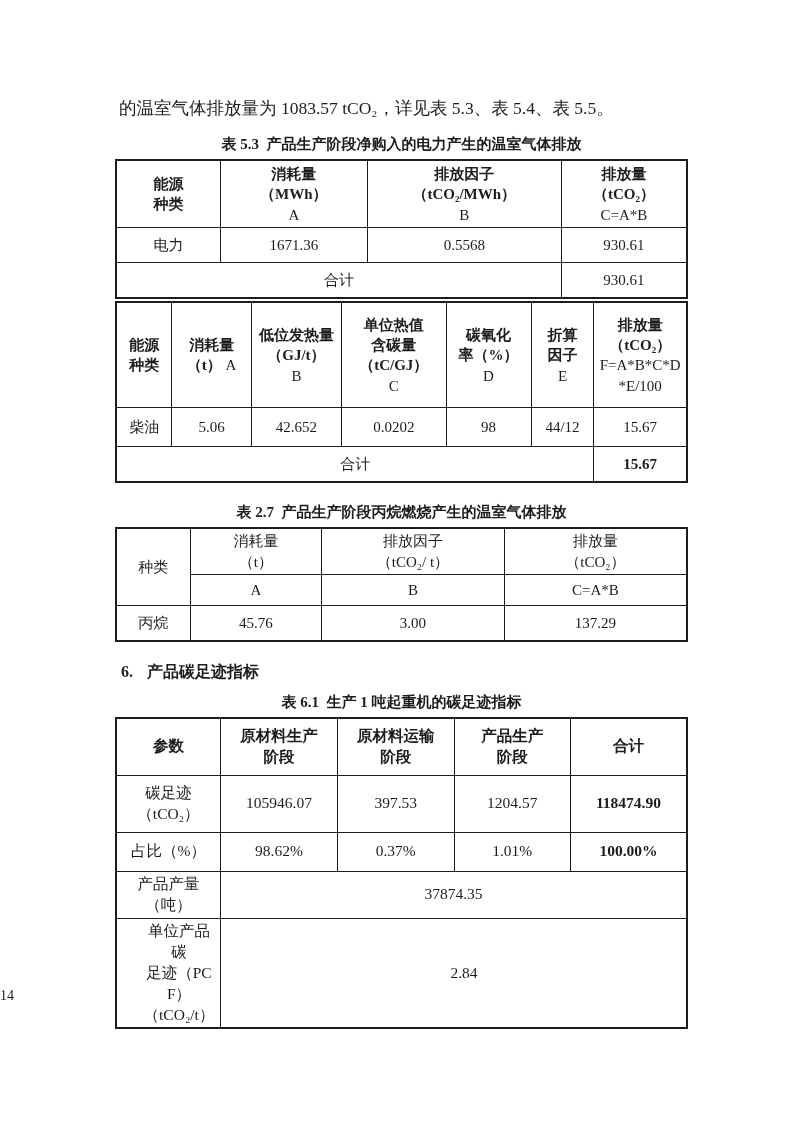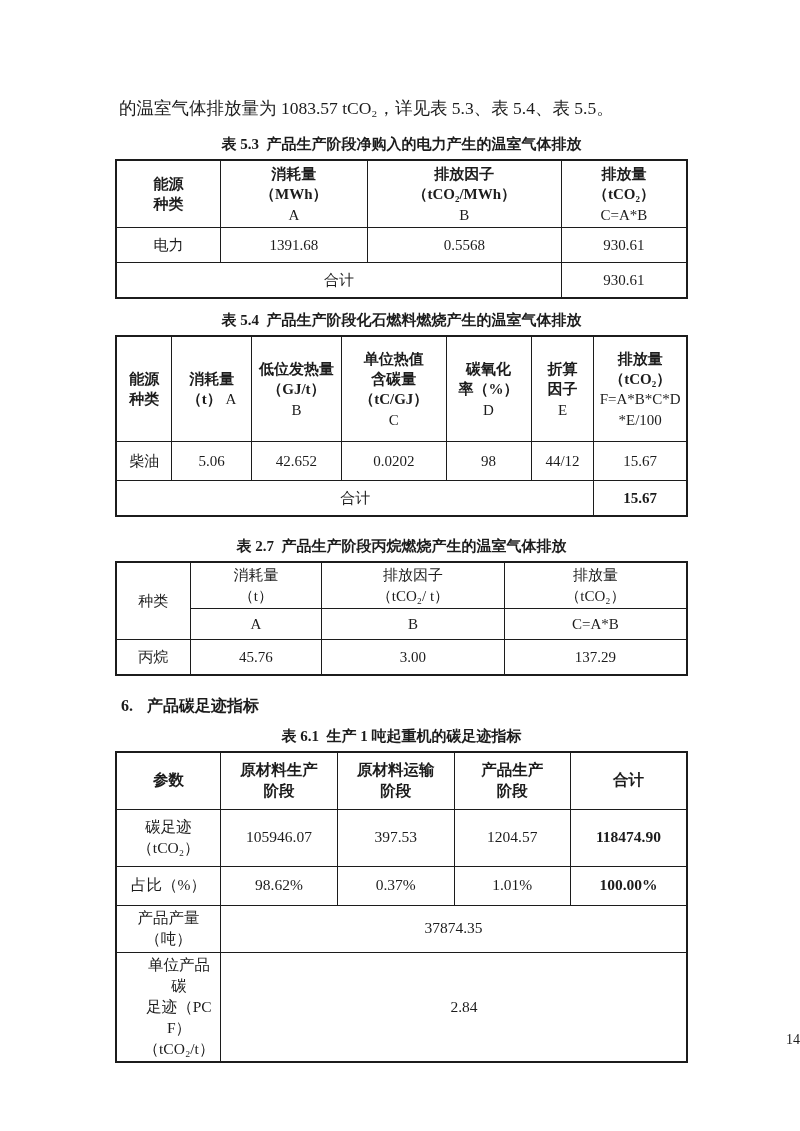--- a/index.html
+++ b/index.html
@@ -49,22 +49,22 @@
   .t61 .r-4 td { height:72px;padding-left:25px; }
   .t61 td { font-size:15.5px; }
 
   .section-heading { margin:20px 0 4px 6px; font-size:16px; font-weight:bold; }
   .section-heading .num { margin-right:14px; }
 
   .gap53 { height:2px; }
   .gap54 { height:10px; }
 
   .page-num {
-    position:absolute; top:1032px; left:0; width:100%;
-    text-align:right; font-size:14px; color:#1c1c1c;
+    position:absolute; top:988px; left:0; width:100%;
+    text-align:left; font-size:14px; color:#1c1c1c;
   }
 </style>
 </head>
 <body>
 
 <div class="page">
   <div class="content">
 
     <p class="intro">的温室气体排放量为 1083.57 tCO₂，详见表 5.3、表 5.4、表 5.5。</p>
 
@@ -82,34 +82,33 @@
 种类</span></td>
         <td><span class="ht">消耗量
 （MWh）</span><span class="hf">A</span></td>
         <td><span class="ht">排放因子
 （tCO₂/MWh）</span><span class="hf">B</span></td>
         <td><span class="ht">排放量
 （tCO₂）</span><span class="hf">C=A*B</span></td>
       </tr>
       <tr class="r-data">
         <td>电力</td>
-        <td>1391.68</td>
+        <td>1671.36</td>
         <td>0.5568</td>
         <td>930.61</td>
       </tr>
       <tr class="r-total">
         <td colspan="3">合计</td>
         <td>930.61</td>
       </tr>
     </tbody>
       </table>
 
     <div class="gap53"></div>
 
-    <div class="tbl-caption">表 5.4  产品生产阶段化石燃料燃烧产生的温室气体排放</div>
     <table class="t54">
       <colgroup>
         <col style="width:9.8%">
           <col style="width:13.9%">
           <col style="width:15.8%">
           <col style="width:18.3%">
         <col style="width:14.9%">
           <col style="width:11%">
           <col style="width:16.3%">
       </colgroup>

